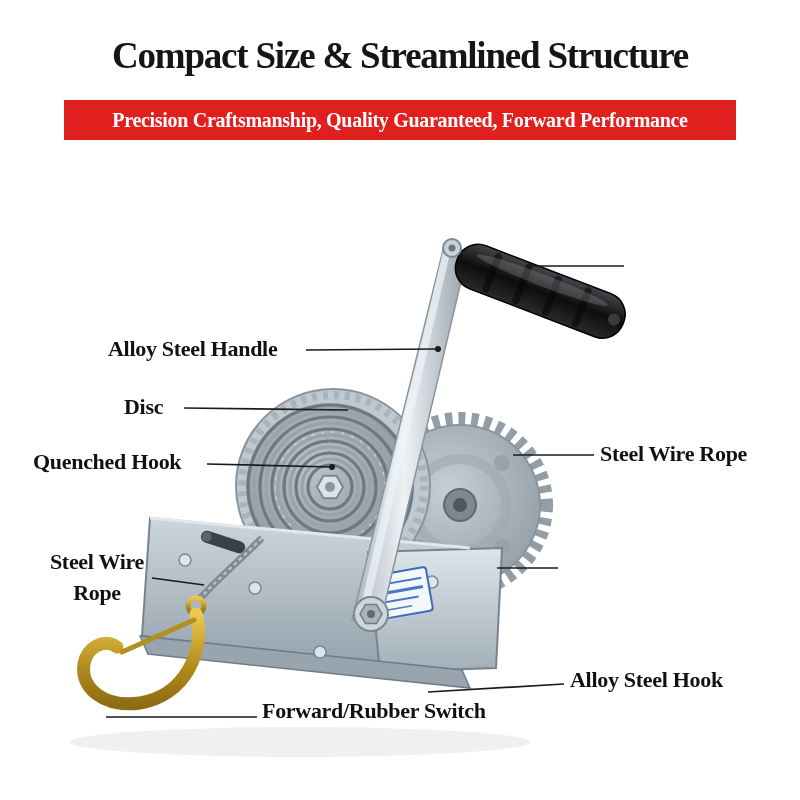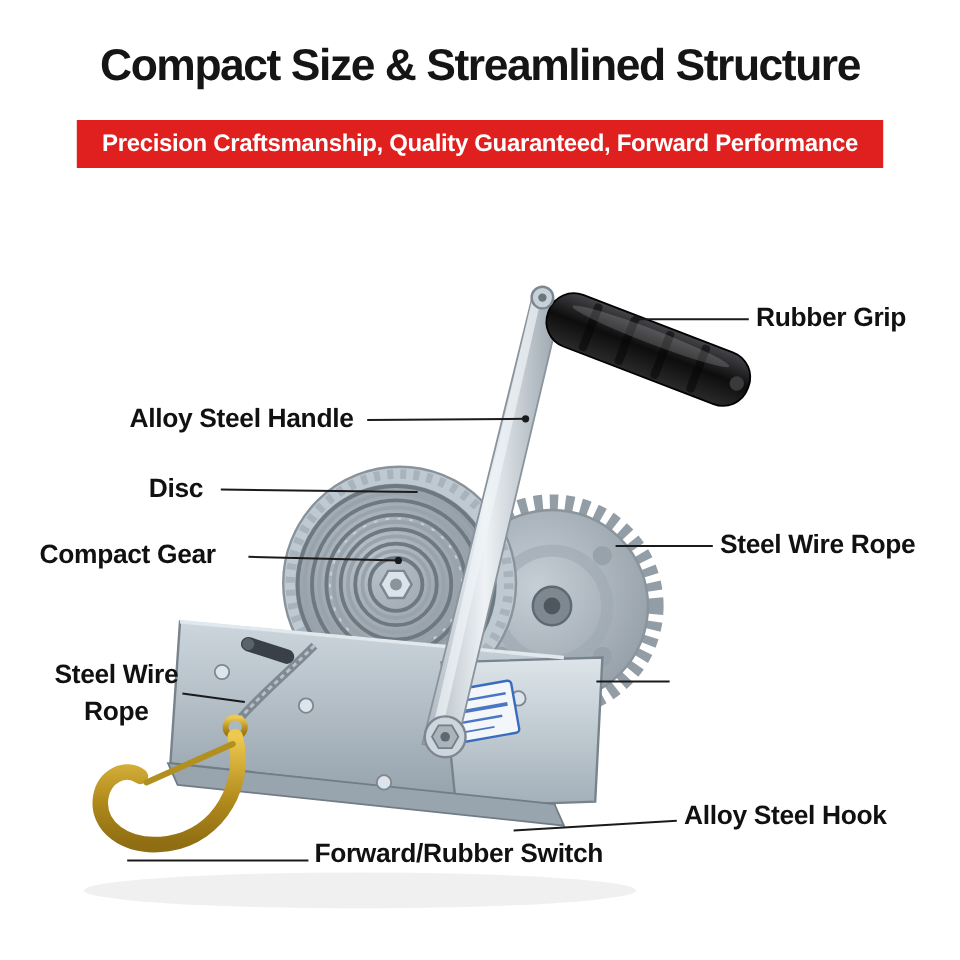--- a/index.html
+++ b/index.html
@@ -1,18 +1,18 @@
 <!DOCTYPE html>
 <html style="--banner-bg: #e01f1f; --title-color: #151515; --label-color: #111111; --leader-line: #1a1a1a; --metal-light: #dde5ea; --metal-mid: #aeb9c2; --metal-dark: #77858f; --grip-black: #141414; --hook-gold: #c9a22b;"><head>
 <meta charset="utf-8">
 <style>
   html,body{margin:0;padding:0;background:#fff;}
   .stage{
     position:relative;width:800px;height:800px;background:#fff;overflow:hidden;
-    font-family:Liberation Sans, sans-serif;color:var(--label-color,#111);
+    font-family:Liberation Serif, serif;color:var(--label-color,#111);
   }
   .page-title{
     position:absolute;left:0;top:34px;width:100%;margin:0;text-align:center;
     font-size:37px;font-weight:700;letter-spacing:-1.2px;color:var(--title-color,#151515);
   }
   .banner{
     position:absolute;left:64px;top:100px;width:672px;height:40px;
     background:var(--banner-bg,#e01f1f);display:flex;align-items:center;justify-content:center;
   }
   .banner span{
@@ -187,22 +187,21 @@
       <line class="lead" x1="207" y1="464" x2="332" y2="467"></line>
       <circle class="lead-dot" cx="332" cy="467" r="3"></circle>
       <line class="lead" x1="513" y1="455" x2="594" y2="455"></line>
       <line class="lead" x1="152" y1="578" x2="204" y2="585"></line>
       <line class="lead" x1="497" y1="568" x2="558" y2="568"></line>
       <line class="lead" x1="428" y1="692" x2="564" y2="684"></line>
       <line class="lead" x1="106" y1="717" x2="257" y2="717"></line>
     </g>
   </svg>
 
-  <div class="callout co-rubber-grip">Rubber Grip</div>
   <div class="callout co-handle">Alloy Steel Handle</div>
   <div class="callout co-disc">Disc</div>
-  <div class="callout co-gear">Compact Gear</div>
+  <div class="callout co-gear">Quenched Hook</div>
   <div class="callout co-rope-right">Steel Wire Rope</div>
   <div class="callout co-rope-left">Steel Wire Rope</div>
   <div class="callout co-hook">Alloy Steel Hook</div>
   <div class="callout co-switch">Forward/Rubber Switch</div>
 
 </div>
 
 </body></html>

